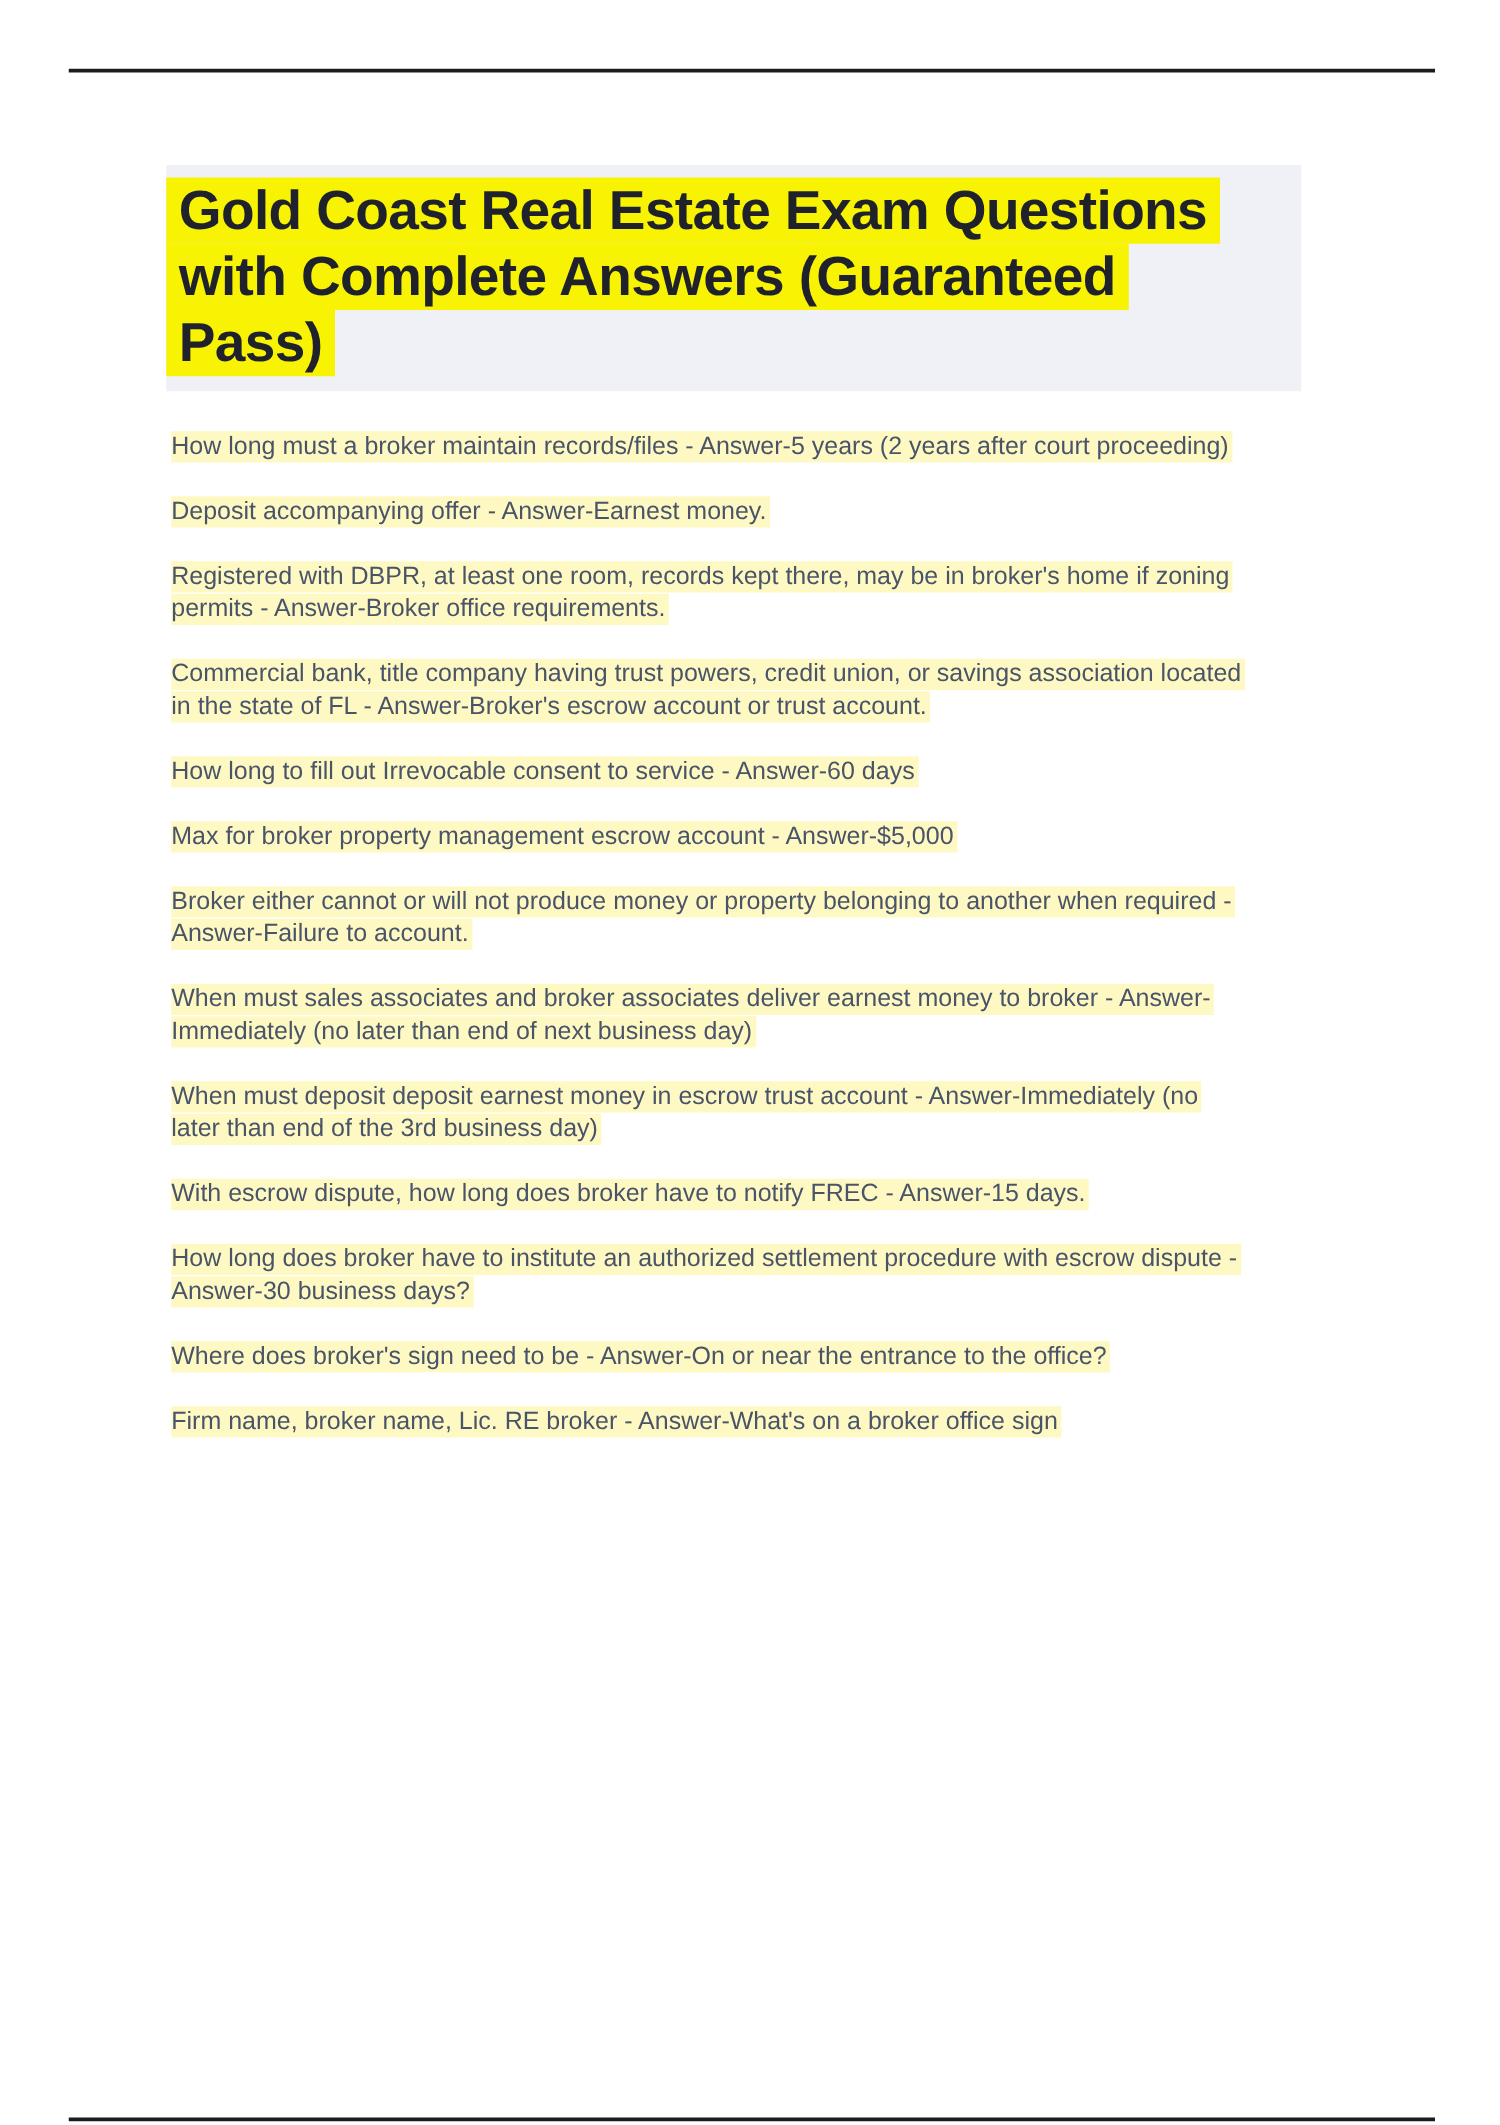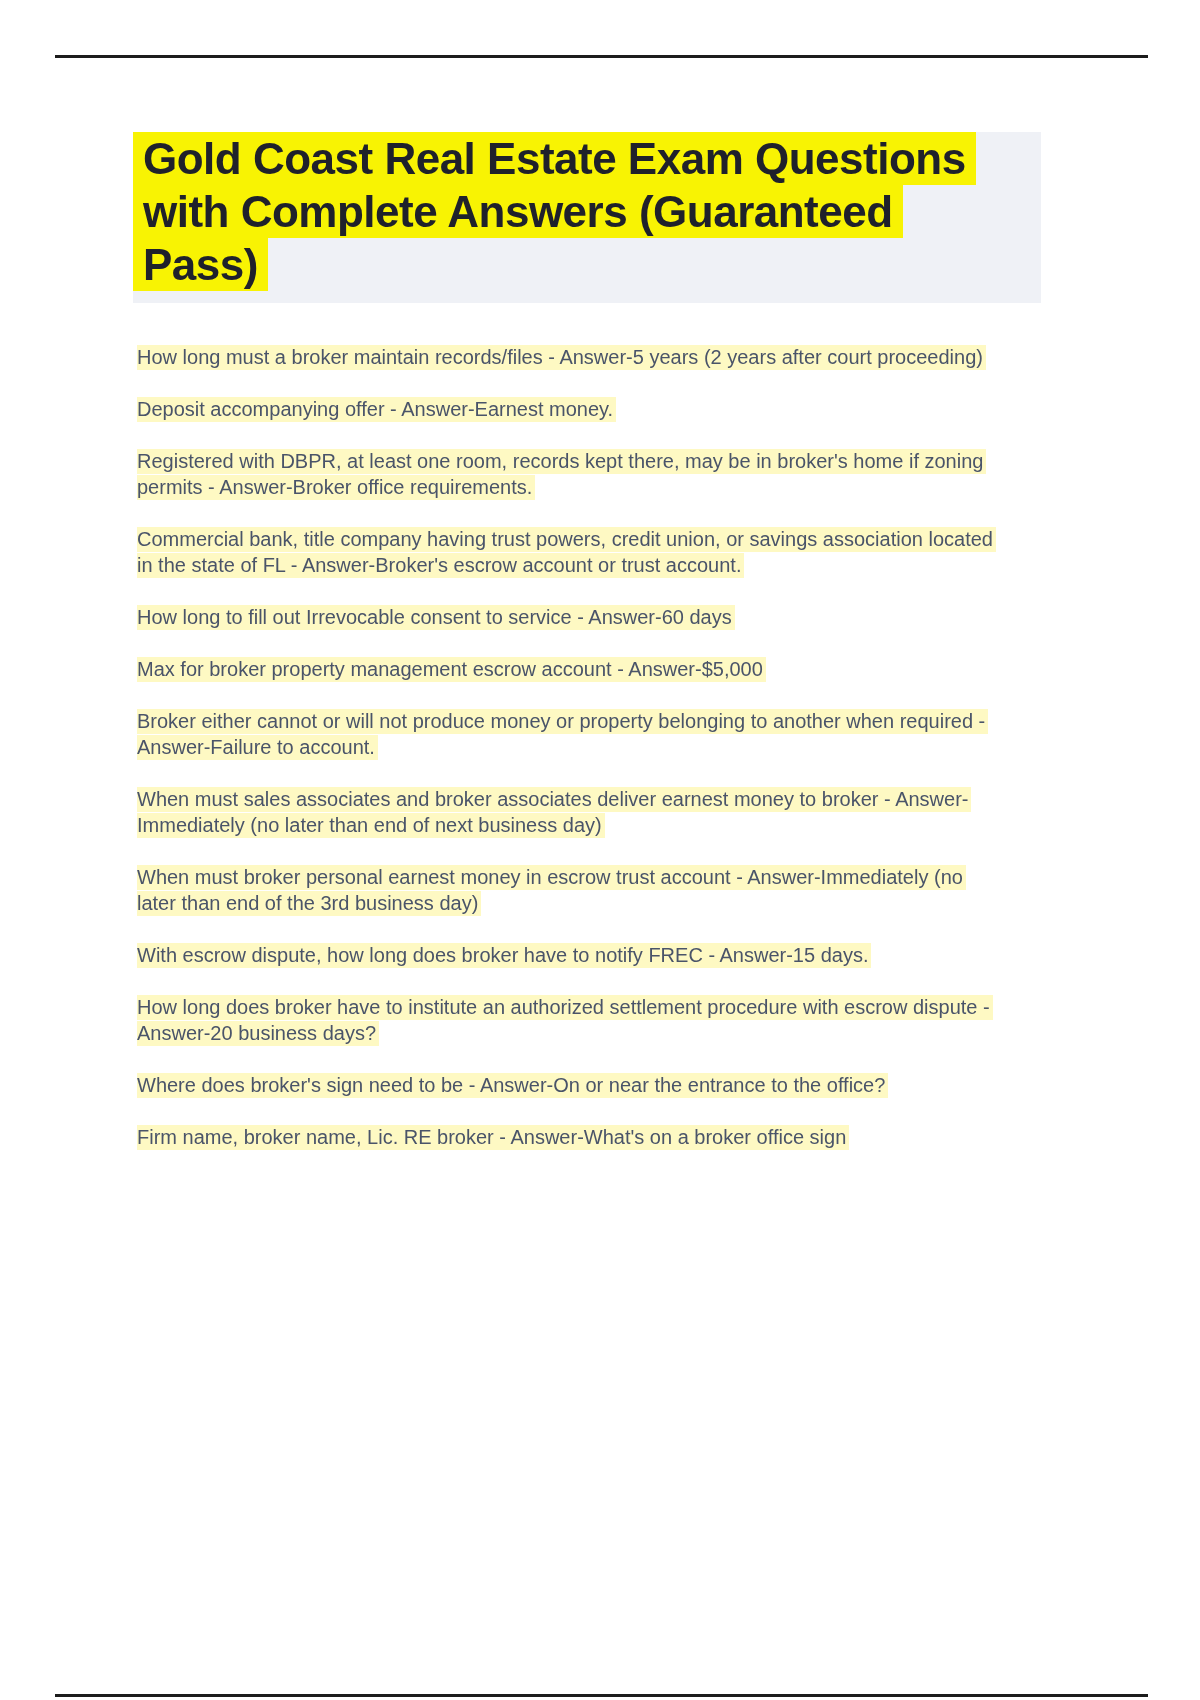--- a/index.html
+++ b/index.html
@@ -19,21 +19,21 @@
     background: #1c1c1c;
   }
   .rule-top { top: 55px; }
   .rule-bottom { top: 1694px; }
   .title-block {
     position: absolute;
     left: 133px;
     top: 132px;
     width: 908px;
     background: #eff1f6;
-    padding: 0 0 12px 0;
+    padding: 10px 0 12px 0;
   }
   .title-line { display: block; }
   .title-line > span {
     display: inline-block;
     background: #f8f303;
     color: #1f212b;
     font-weight: bold;
     font-size: 44px;
     line-height: 53px;
     padding: 0 10px 0 10px;
@@ -78,22 +78,22 @@
 
   <div class="qa-list">
     <p><span>How long must a broker maintain records/files - Answer-5 years (2 years after court proceeding)</span></p>
     <p><span>Deposit accompanying offer - Answer-Earnest money.</span></p>
     <p><span>Registered with DBPR, at least one room, records kept there, may be in broker's home if zoning permits - Answer-Broker office requirements.</span></p>
     <p><span>Commercial bank, title company having trust powers, credit union, or savings association located in the state of FL - Answer-Broker's escrow account or trust account.</span></p>
     <p><span>How long to fill out Irrevocable consent to service - Answer-60 days</span></p>
     <p><span>Max for broker property management escrow account - Answer-$5,000</span></p>
     <p><span>Broker either cannot or will not produce money or property belonging to another when required - Answer-Failure to account.</span></p>
     <p><span>When must sales associates and broker associates deliver earnest money to broker - Answer-Immediately (no later than end of next business day)</span></p>
-    <p><span>When must broker personal earnest money in escrow trust account - Answer-Immediately (no later than end of the 3rd business day)</span></p>
+    <p><span>When must deposit deposit earnest money in escrow trust account - Answer-Immediately (no later than end of the 3rd business day)</span></p>
     <p><span>With escrow dispute, how long does broker have to notify FREC - Answer-15 days.</span></p>
-    <p><span>How long does broker have to institute an authorized settlement procedure with escrow dispute - Answer-20 business days?</span></p>
+    <p><span>How long does broker have to institute an authorized settlement procedure with escrow dispute - Answer-30 business days?</span></p>
     <p><span>Where does broker's sign need to be - Answer-On or near the entrance to the office?</span></p>
     <p><span>Firm name, broker name, Lic. RE broker - Answer-What's on a broker office sign</span></p>
   </div>
 
   <div class="rule rule-bottom"></div>
 
 </div>
 
 </body></html>

